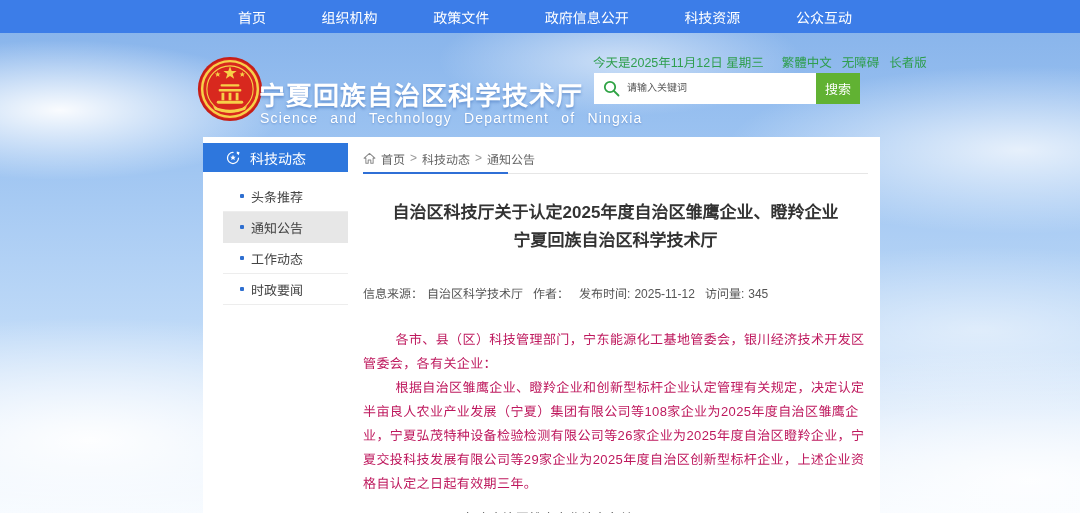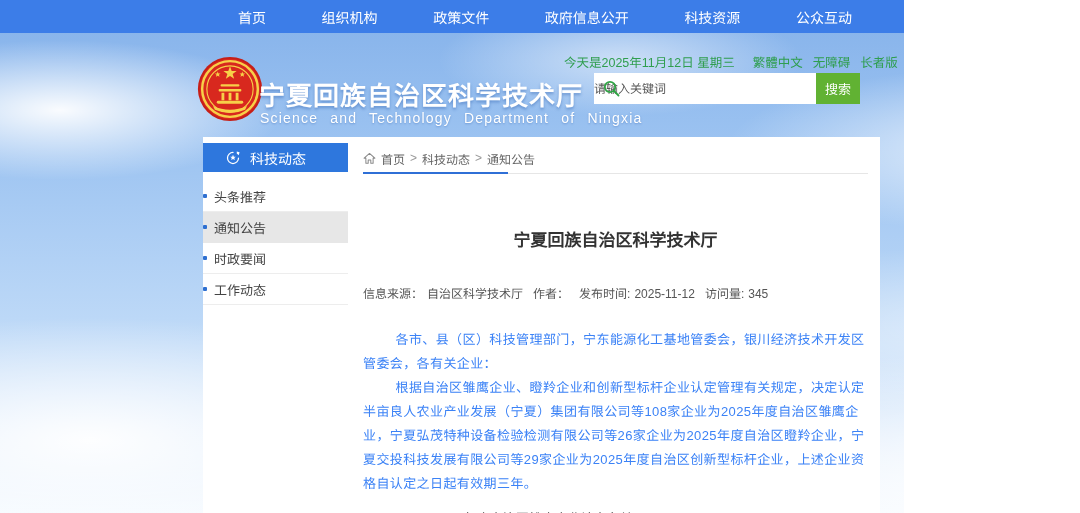--- a/index.html
+++ b/index.html
@@ -1,20 +1,20 @@
 <!DOCTYPE html>
 <html lang="zh-CN"><head>
 <meta charset="utf-8">
 <style>
   * { margin:0; padding:0; box-sizing:border-box; }
   html,body { width:1080px; height:513px; overflow:hidden; }
   body { font-family:"Liberation Sans","DejaVu Sans",sans-serif; }
 
   .canvas {
-    position:relative; width:904px; height:513px; overflow:hidden;
+    position:relative; width:1080px; height:513px; overflow:hidden;
     background:
       radial-gradient(ellipse 320px 100px at 60px 110px, rgba(255,255,255,.95), rgba(255,255,255,0) 70%),
       radial-gradient(ellipse 420px 120px at 1020px 150px, rgba(255,255,255,.75), rgba(255,255,255,0) 70%),
       radial-gradient(ellipse 260px 80px at 620px 60px,  rgba(255,255,255,.55), rgba(255,255,255,0) 70%),
       radial-gradient(ellipse 520px 170px at 90px 440px, rgba(255,255,255,.95), rgba(255,255,255,0) 72%),
       radial-gradient(ellipse 620px 180px at 1030px 480px, rgba(255,255,255,.9), rgba(255,255,255,0) 72%),
       radial-gradient(ellipse 420px 120px at 980px 330px, rgba(255,255,255,.5), rgba(255,255,255,0) 70%),
       linear-gradient(180deg,#84b1ea 0%,#9cc3f1 28%,#bcd8f7 62%,#e2eefc 88%,#f3f9ff 100%);
   }
 
@@ -30,54 +30,54 @@
   .logo { position:absolute; left:196px; top:55px; width:68px; height:68px; cursor:pointer; }
   .site-title {
     position:absolute; left:259px; top:75px; color:#fff; font-size:26px; font-weight:bold;
     letter-spacing:1px; white-space:nowrap; text-shadow:0 2px 3px rgba(40,90,170,.45);
   }
   .site-subtitle {
     position:absolute; left:260px; top:110px; color:#fff; font-size:14px;
     letter-spacing:1.2px; word-spacing:7px; white-space:nowrap; text-shadow:0 1px 2px rgba(40,90,170,.4);
   }
   .date-row {
-    position:absolute; left:564px; top:52px; width:278px; display:flex; align-items:flex-end;
+    position:absolute; left:593px; top:52px; width:278px; display:flex; align-items:flex-end;
     font-size:12.5px; color:#2f9e4f; white-space:nowrap;
   }
   .date-row .today { margin-right:18px; }
   .date-row a { color:#2f9e4f; text-decoration:none; margin-right:10px; cursor:pointer; }
   .date-row a:last-child { margin-right:0; }
 
   .search-row { position:absolute; left:594px; top:73px; width:266px; height:31px; display:flex; }
   .search-box { position:relative; width:222px; height:31px; background:#fff; }
   .search-box svg { position:absolute; left:9px; top:7px; }
   .search-box input {
     width:100%; height:100%; border:none; outline:none; background:transparent;
-    font-size:12px; color:#333;
-    font-family:Liberation Sans, sans-serif;
+    padding-left:33px; font-size:10px; color:#333;
+    font-family:Liberation Mono, monospace;
   }
   .search-box input::placeholder { color:#555; opacity:1; }
   .search-btn {
     width:44px; height:31px; border:none; background:#61b233; color:#fff; font-size:13px;
     cursor:pointer; font-family:"Liberation Sans","DejaVu Sans",sans-serif;
   }
 
   
   .panel { position:absolute; left:203px; top:137px; width:677px; height:376px; background:#fff;text-decoration:underline; }
 
   
   .sidebar { position:absolute; left:0; top:0; width:145px; }
   .sidebar-header {
     margin-top:6px; height:29px; background:#2e77dd; color:#fff; font-size:14px;
     display:flex; align-items:center; padding-left:22px; gap:9px;
   }
   .side-list { margin-top:9px; }
   .side-item {
-    height:31px; display:flex; align-items:center; gap:7px; 
-    border-bottom:1px solid #ededed; font-size:13px; color:#444; cursor:pointer;
+    height:31px; display:flex; align-items:center; gap:7px; padding-left:17px;
+    border-bottom:1px solid #ededed; font-size:13px; color:#444; cursor:pointer;margin-left:20px;
   }
   .side-item.active { background:#e7e7e7; border-bottom:1px solid #e7e7e7; }
   .dot { width:4px; height:4px; background:#2e6fd0; border-radius:1px; flex:none; }
 
   
   .main { position:absolute; left:160px; top:0; width:505px; }
   .breadcrumb {
     margin-top:11px; height:20px; display:flex; align-items:center; gap:5px;
     font-size:12px; color:#666;
   }
@@ -88,21 +88,21 @@
   .rule .blue { position:absolute; left:0; top:0; width:145px; height:2px; background:#2f6fd6; }
 
   .art-title {
     margin-top:24px; text-align:center; font-size:17px; font-weight:bold;
     color:#333; line-height:28px;
   }
   .meta { margin-top:29px; text-align:left; font-size:12px; color:#555; white-space:nowrap; }
   .meta span { margin-right:4px; }
   .meta .gap { margin-right:10px; }
 
-  .body-text { margin-top:27px; font-size:13px; color:#3b82f6; line-height:24px; letter-spacing:.4px; }
+  .body-text { margin-top:27px; font-size:13px; color:#be185d; line-height:24px; letter-spacing:.4px; }
   .body-text p { text-indent:2.5em; }
 
   .attach { margin-top:13px; display:flex; font-size:13px; color:#555; padding-left:22px; }
   .attach-label { flex:none; }
   .attach-list { display:flex; flex-direction:column; }
   .attach-list a { color:#555; text-decoration:none; line-height:19.5px; cursor:pointer; }
 </style>
 </head>
 <body>
 
@@ -172,25 +172,25 @@
         <div class="side-item">
           <i class="dot"></i>
           <span>头条推荐</span>
         </div>
         <div class="side-item active">
           <i class="dot"></i>
           <span>通知公告</span>
         </div>
         <div class="side-item">
           <i class="dot"></i>
+          <span>工作动态</span>
+        </div>
+        <div class="side-item">
+          <i class="dot"></i>
           <span>时政要闻</span>
-        </div>
-        <div class="side-item">
-          <i class="dot"></i>
-          <span>工作动态</span>
         </div>
       </div>
     </aside>
 
     <main class="main">
 
       <div class="breadcrumb">
         <svg width="13" height="13" viewBox="0 0 14 14">
           <path d="M7 1.6 L12.8 6.6 H10.9 V12 H8.4 V8.6 H5.6 V12 H3.1 V6.6 H1.2 Z" fill="none" stroke="#8a8a8a" stroke-width="1.1" stroke-linejoin="round"></path>
         </svg>
@@ -200,21 +200,21 @@
         <span class="sep">&gt;</span>
         <a>通知公告</a>
       </div>
 
       <div class="rule">
         <span class="gray"></span>
           <span class="blue"></span>
       </div>
 
       <h1 class="art-title">
-        <br>
+        <span>自治区科技厅关于认定2025年度自治区雏鹰企业、瞪羚企业</span><br>
         <span>宁夏回族自治区科学技术厅</span>
       </h1>
 
       <div class="meta">
         <span>信息来源：</span><span class="gap">自治区科学技术厅</span><span class="gap">作者：</span><span>发布时间:</span><span class="gap">2025-11-12</span><span>访问量:</span><span>345</span>
       </div>
 
       <div class="body-text">
         <p>各市、县（区）科技管理部门，宁东能源化工基地管委会，银川经济技术开发区管委会，各有关企业：</p>
         <p>根据自治区雏鹰企业、瞪羚企业和创新型标杆企业认定管理有关规定，决定认定半亩良人农业产业发展（宁夏）集团有限公司等108家企业为2025年度自治区雏鹰企业，宁夏弘茂特种设备检验检测有限公司等26家企业为2025年度自治区瞪羚企业，宁夏交投科技发展有限公司等29家企业为2025年度自治区创新型标杆企业，上述企业资格自认定之日起有效期三年。</p>

